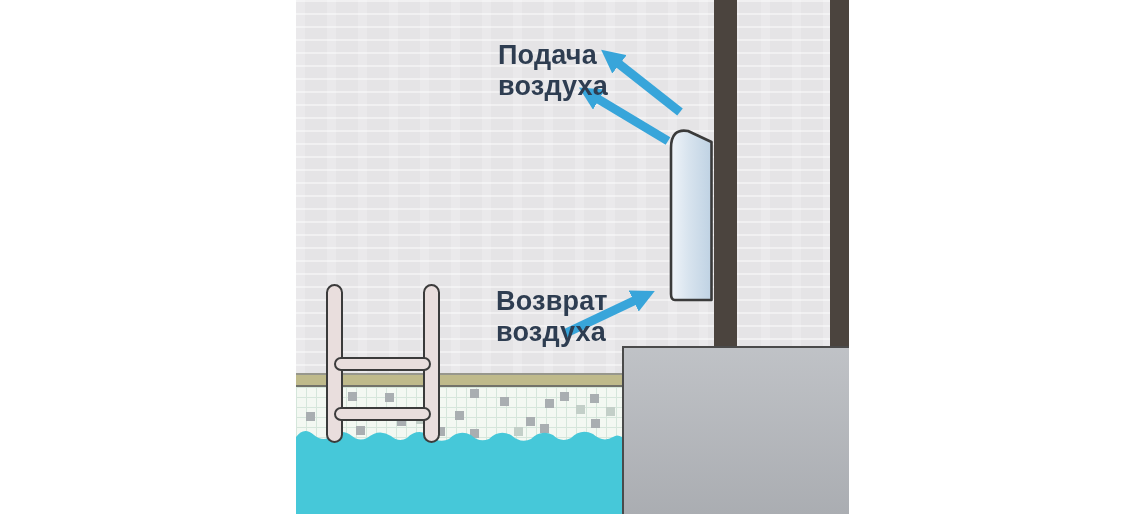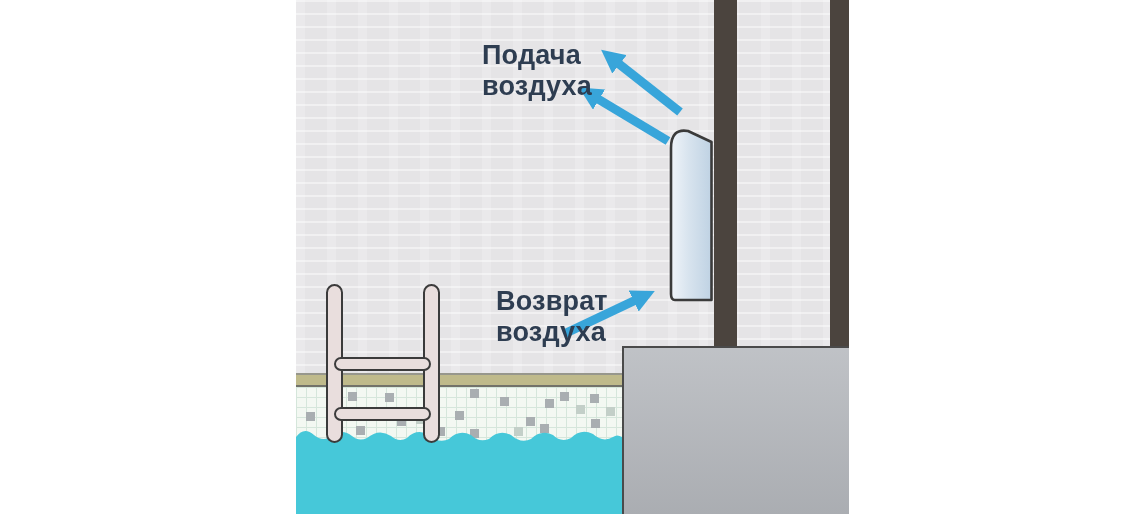--- a/index.html
+++ b/index.html
@@ -79,23 +79,24 @@
     position:absolute;left:38px;width:97px;height:14px;box-sizing:border-box;
     background:var(--ladder);border:2.4px solid var(--outline);border-radius:8px;
   }
   .rung-top{top:357px}
   .rung-bottom{top:407px}
   .arrows-svg{position:absolute;inset:0;width:553px;height:514px;pointer-events:none}
   .label{
     position:absolute;font-size:27px;line-height:31px;font-weight:600;
     color:var(--label-text);white-space:pre-line;letter-spacing:.2px;
     font-family:"Liberation Sans",sans-serif;
+    margin-left:16px;
   }
   .label-supply{left:186px;top:40px}
-  .label-return{left:200px;top:286px}
+  .label-return{left:184px;top:286px}
 </style>
 </head>
 <body>
 
 <div class="stage">
 
   <div class="wall"></div>
 
   <div class="pillar pillar-front"></div>
   <div class="pillar pillar-right"></div>

